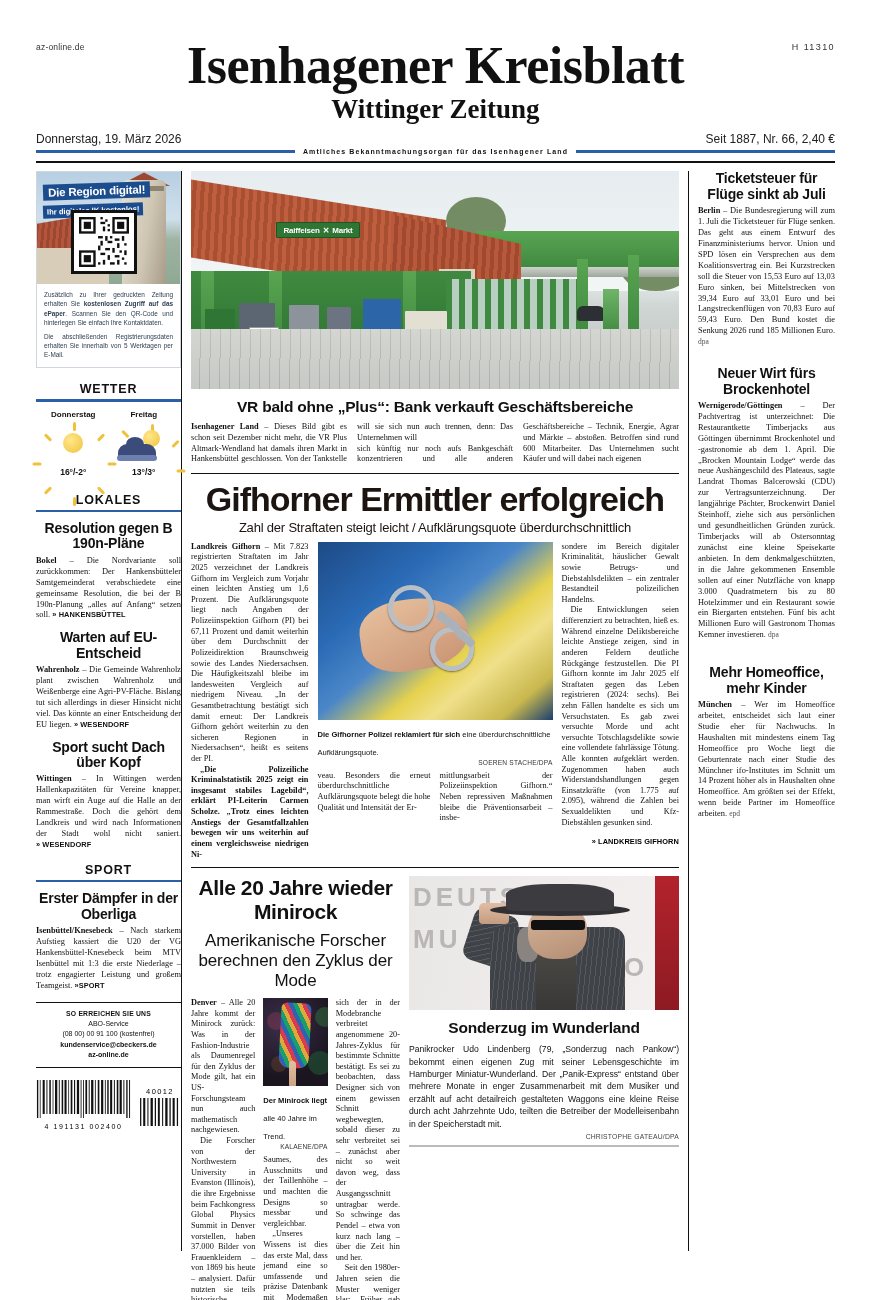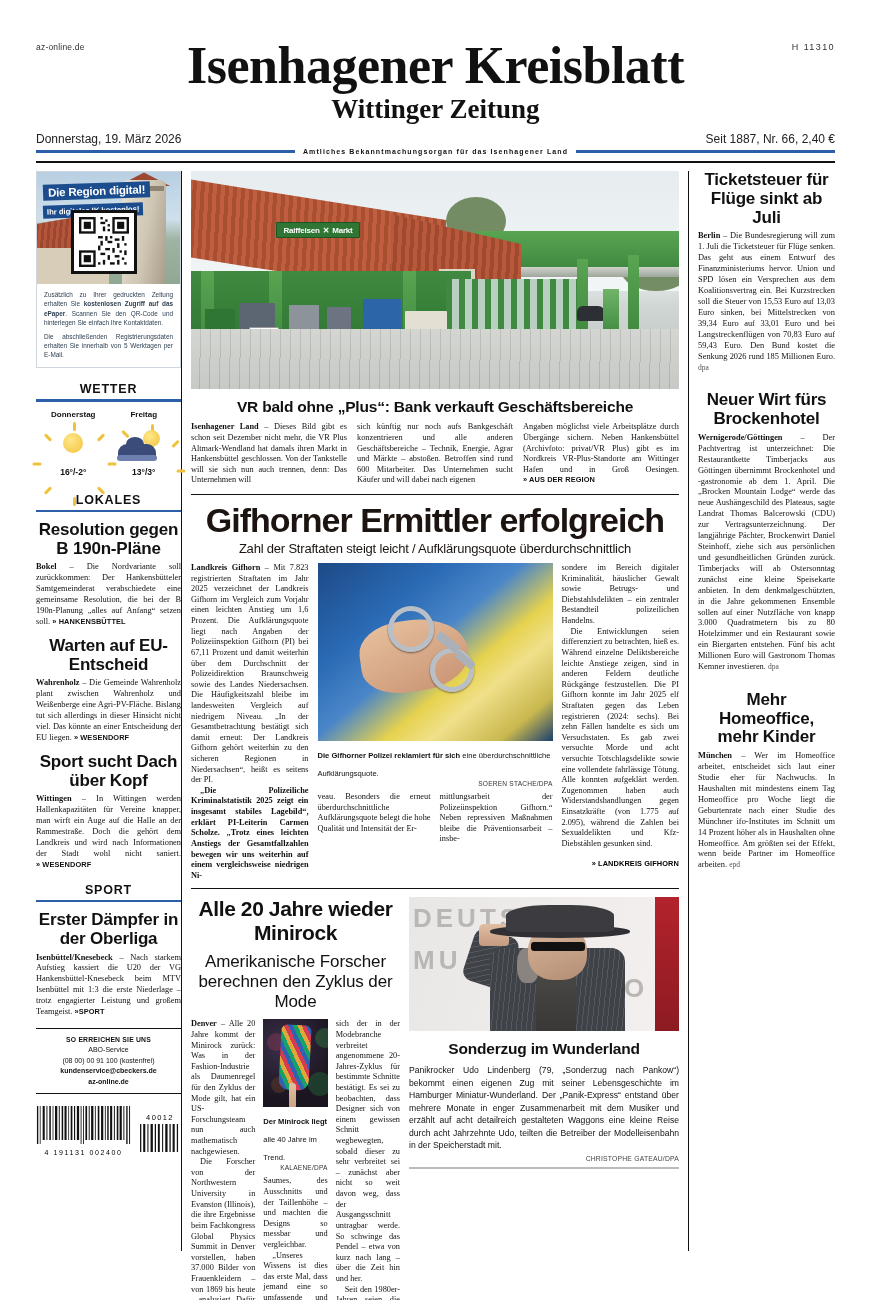--- a/index.html
+++ b/index.html
@@ -158,21 +158,21 @@
   }
   .cloud::after {
     content:""; position:absolute; left:-1px; bottom:-2px; width:40px; height:6px;
     background:#6d7fae; border-radius:3px;
   }
   .w-temp { font-family:"Liberation Sans",sans-serif; font-size:8.5px; font-weight:700; color:#111; }
 
   .brief { margin-top: 9px; }
   .brief-head {
     text-align:center; font-family:"Liberation Sans",sans-serif; font-weight:700;
-    font-size: 17px; line-height:1.1; color:#111; margin-bottom: 4px; letter-spacing:-.2px;
+    font-size: 14px; line-height:1.1; color:#111; margin-bottom: 4px; letter-spacing:-.2px;
   }
   .brief .body-text { font-size: 8.4px; line-height: 1.3; }
 
   .thin-rule { height:1px; background:#111; margin: 10px 0 6px; }
   .contact {
     text-align:center; font-family:"Liberation Sans",sans-serif; font-size:7px;
     line-height:1.5; color:#111;
   }
   .contact .ct-h { font-weight:700; font-size:6.8px; letter-spacing:.2px; }
   .contact .ct-mail { font-weight:700; }
@@ -657,21 +657,20 @@
         <div class="goods" style="left:58px;top:156px;width:30px;height:24px;background:#fff;border:1px solid #999;"></div>
         <div class="car"></div>
         <div class="pump"></div>
         <div class="pavement"></div>
       </div>
 
       <div class="mid-headline">VR bald ohne „Plus“: Bank verkauft Geschäftsbereiche</div>
       <div class="cols3">
         <p class="body-text"><b class="lead-in">Isenhagener Land</b> <span>– Dieses Bild gibt es schon seit Dezember nicht mehr, die VR Plus Altmark-Wendland hat damals ihren Markt in Hankensbüttel geschlossen. Von der Tankstelle will sie sich nun auch trennen, denn: Das Unternehmen will</span></p>
         <p class="body-text">sich künftig nur noch aufs Bankgeschäft konzentrieren und alle anderen Geschäftsbereiche – Technik, Energie, Agrar und Märkte – abstoßen. Betroffen sind rund 600 Mitarbeiter. Das Unternehmen sucht Käufer und will dabei nach eigenen</p>
-        <p class="body-text"><span>Angaben möglichst viele Arbeitsplätze durch Übergänge sichern. Neben Hankensbüttel (Archivfoto: privat/VR Plus) gibt es im Nordkreis VR-Plus-Standorte am Wittinger Hafen und in Groß Oesingen.</span> <span class="jump">» AUS DER REGION</span></p>
       </div>
       <div class="hr-thin"></div>
 
       <div class="mega-headline">Gifhorner Ermittler erfolgreich</div>
       <div class="mega-sub">Zahl der Straftaten steigt leicht / Aufklärungsquote überdurchschnittlich</div>
 
       <div class="art-grid">
         <div class="art-col">
           <p class="body-text"><b class="lead-in">Landkreis Gifhorn</b> <span>– Mit 7.823 registrierten Straftaten im Jahr 2025 verzeichnet der Landkreis Gifhorn im Vergleich zum Vorjahr einen leichten Anstieg um 1,6 Prozent. Die Aufklärungsquote liegt nach Angaben der Polizeiinspektion Gifhorn (PI) bei 67,11 Prozent und damit weiterhin über dem Durchschnitt der Polizeidirektion Braunschweig sowie des Landes Niedersachsen. Die Häufigkeitszahl bleibe im landesweiten Vergleich auf niedrigem Niveau. „In der Gesamtbetrachtung bestätigt sich damit erneut: Der Landkreis Gifhorn gehört weiterhin zu den sicheren Regionen in Niedersachsen“, heißt es seitens der PI.</span></p>
           <p class="body-text" style="text-indent:9px;font-weight:bold;">„Die Polizeiliche Kriminalstatistik 2025 zeigt ein insgesamt stabiles Lagebild“, erklärt PI-Leiterin Carmen Scholze. „Trotz eines leichten Anstiegs der Gesamtfallzahlen bewegen wir uns weiterhin auf einem vergleichsweise niedrigen Ni-</p>
@@ -771,19 +770,19 @@
       <div class="brief" style="margin-top:0;">
         <div class="brief-head">Ticketsteuer für Flüge sinkt ab Juli</div>
         <p class="body-text"><b class="lead-in">Berlin</b> <span>– Die Bundesregierung will zum 1. Juli die Ticketsteuer für Flüge senken. Das geht aus einem Entwurf des Finanzministeriums hervor. Union und SPD lösen ein Versprechen aus dem Koalitionsvertrag ein. Bei Kurzstrecken soll die Steuer von 15,53 Euro auf 13,03 Euro sinken, bei Mittelstrecken von 39,34 Euro auf 33,01 Euro und bei Langstreckenflügen von 70,83 Euro auf 59,43 Euro. Den Bund kostet die Senkung 2026 rund 185 Millionen Euro.</span> <span class="agency">dpa</span></p>
       </div>
 
       <div class="brief" style="margin-top:18px;">
         <div class="brief-head">Neuer Wirt fürs Brockenhotel</div>
         <p class="body-text"><b class="lead-in">Wernigerode/Göttingen</b> <span>– Der Pachtvertrag ist unterzeichnet: Die Restaurantkette Timberjacks aus Göttingen übernimmt Brockenhotel und -gastronomie ab dem 1. April. Die „Brocken Mountain Lodge“ werde das neue Aushängeschild des Plateaus, sagte Landrat Thomas Balcerowski (CDU) zur Vertragsunterzeichnung. Der langjährige Pächter, Brockenwirt Daniel Steinhoff, ziehe sich aus persönlichen und gesundheitlichen Gründen zurück. Timberjacks will ab Ostersonntag zunächst eine kleine Speisekarte anbieten. In dem denkmalgeschützten, in die Jahre gekommenen Ensemble sollen auf einer Nutzfläche von knapp 3.000 Quadratmetern bis zu 80 Hotelzimmer und ein Restaurant sowie ein Biergarten entstehen. Fünf bis acht Millionen Euro will Gastronom Thomas Kemner investieren.</span> <span class="agency">dpa</span></p>
       </div>
 
-      <div class="brief" style="margin-top:18px;">
+      <div class="brief" style="margin-top:24px;">
         <div class="brief-head">Mehr Homeoffice, mehr Kinder</div>
         <p class="body-text"><b class="lead-in">München</b> <span>– Wer im Homeoffice arbeitet, entscheidet sich laut einer Studie eher für Nachwuchs. In Haushalten mit mindestens einem Tag Homeoffice pro Woche liegt die Geburtenrate nach einer Studie des Münchner ifo-Institutes im Schnitt um 14 Prozent höher als in Haushalten ohne Homeoffice. Am größten sei der Effekt, wenn beide Partner im Homeoffice arbeiten.</span> <span class="agency">epd</span></p>
       </div>
     </div>
   </div>
 </div>
 
 </body></html>

